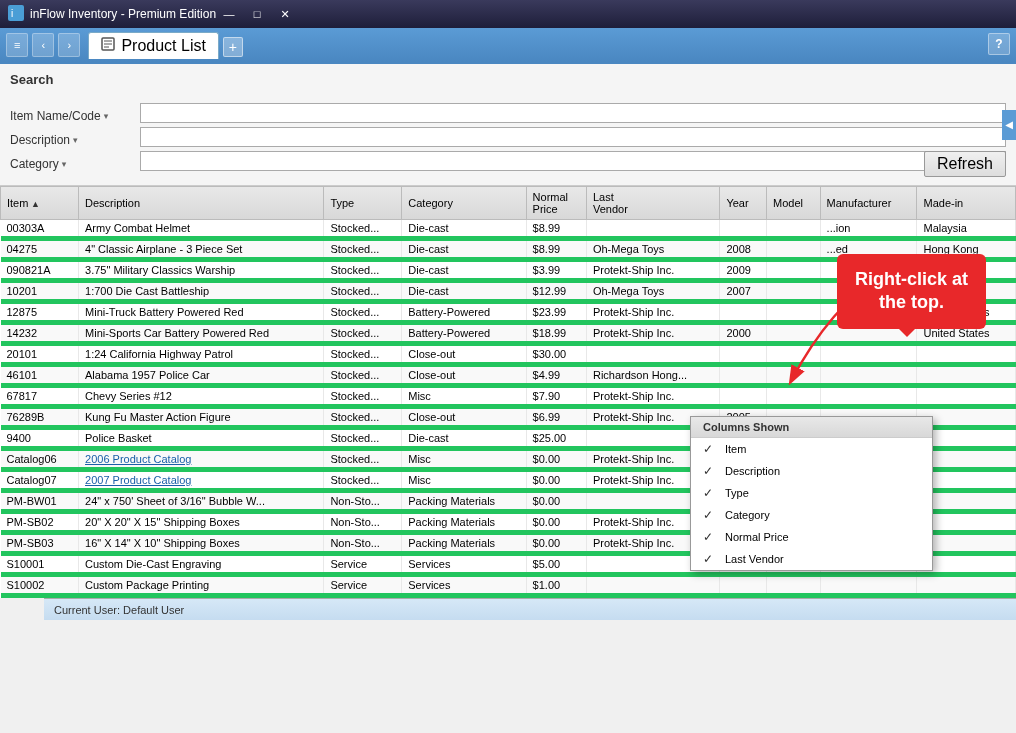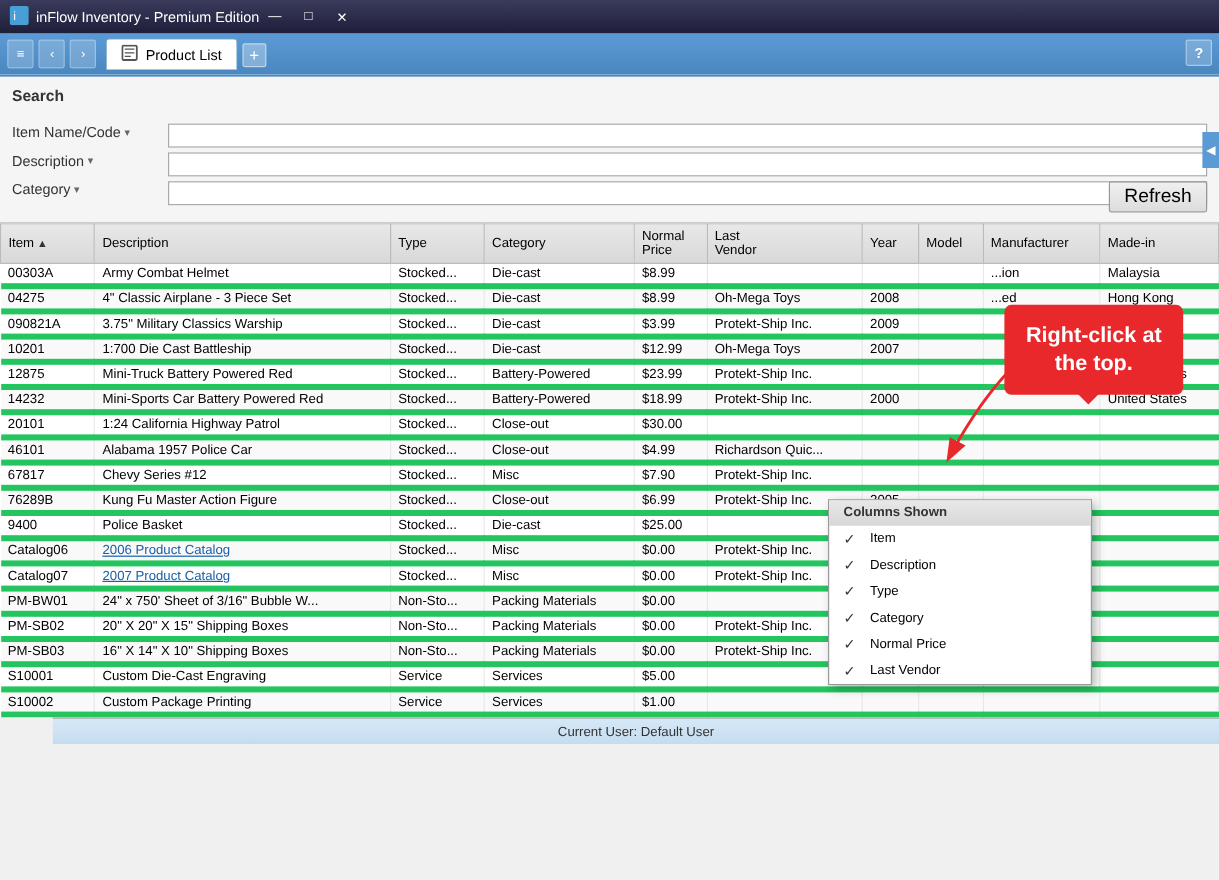--- a/index.html
+++ b/index.html
@@ -42,21 +42,21 @@
       height: 24px;
       display: flex; align-items: center; gap: 3px;
     }
     .nav-btn { width: 22px; padding: 0; justify-content: center; }
     .tab {
       background: linear-gradient(to bottom, #d6e8f7, #c2d9ef);
       border: 1px solid #7aaac8;
       border-bottom: none;
       padding: 4px 12px;
       cursor: pointer;
-      font-size: 12px;
+      font-size: 16px;
       display: flex; align-items: center; gap: 6px;
       border-radius: 3px 3px 0 0;
     }
     .tab.active { background: white; }
     .tab-add-btn {
       background: rgba(255,255,255,0.3);
       border: 1px solid rgba(255,255,255,0.5);
       color: white;
       width: 20px; height: 20px;
       display: flex; align-items: center; justify-content: center;
@@ -78,21 +78,21 @@
     #main { background: white; border-top: 2px solid #4a87c1; }
 
     
     #search-panel {
       background: #f5f5f5;
       border-bottom: 1px solid #ccc;
       padding: 8px 10px 10px 10px;
       position: relative;
     }
     #search-panel h3 { font-size: 13px; font-weight: bold; color: #333; margin-bottom: 16px; }
-    .search-row { display: flex; align-items: flex-start; margin-bottom: 4px; }
+    .search-row { display: flex; align-items: flex-end; margin-bottom: 4px; }
     .search-label {
       width: 130px; font-size: 12px; color: #333;
       display: flex; align-items: center; gap: 3px;
     }
     .search-label .dropdown-arrow { color: #666; font-size: 9px; }
     .search-input {
       flex: 1; height: 20px; border: 1px solid #aaa; padding: 1px 4px; font-size: 11px;
       background: white;
     }
     .search-select {
@@ -135,35 +135,35 @@
     td.link-text { color: #1a5fa8; text-decoration: underline; cursor: pointer; }
     td.price { text-align: left; }
 
     
     #status-bar {
       background: linear-gradient(to bottom, #d6e8f7, #c5dcf0);
       border-top: 1px solid #aaa;
       height: 22px;
       display: flex;
       align-items: center;
-      justify-content: center;
+      justify-content: flex-start;
       padding: 0 10px;
       font-size: 11px;
       color: #333;
       margin-left: 44px;
     }
 
     
     #context-menu {
       position: absolute;
       background: white;
       border: 1px solid #999;
       box-shadow: 3px 3px 8px rgba(0,0,0,0.3);
       z-index: 100;
-      width: 220px;
+      width: 243px;
       top: 230px;
       left: 690px;
     }
     .ctx-header {
       background: linear-gradient(to bottom, #e8e8e8, #d8d8d8);
       padding: 4px 12px;
       font-weight: bold;
       font-size: 11px;
       border-bottom: 1px solid #ccc;
       color: #333;
@@ -373,21 +373,21 @@
             <td></td>
             <td></td>
             <td></td>
           </tr>
           <tr>
             <td>46101</td>
             <td>Alabama 1957 Police Car</td>
             <td>Stocked...</td>
             <td>Close-out</td>
             <td class="price">$4.99</td>
-            <td>Richardson Quic...</td>
+            <td>Richardson Hong...</td>
             <td></td>
             <td></td>
             <td></td>
             <td></td>
           </tr>
           <tr>
             <td>67817</td>
             <td>Chevy Series #12</td>
             <td>Stocked...</td>
             <td>Misc</td>

